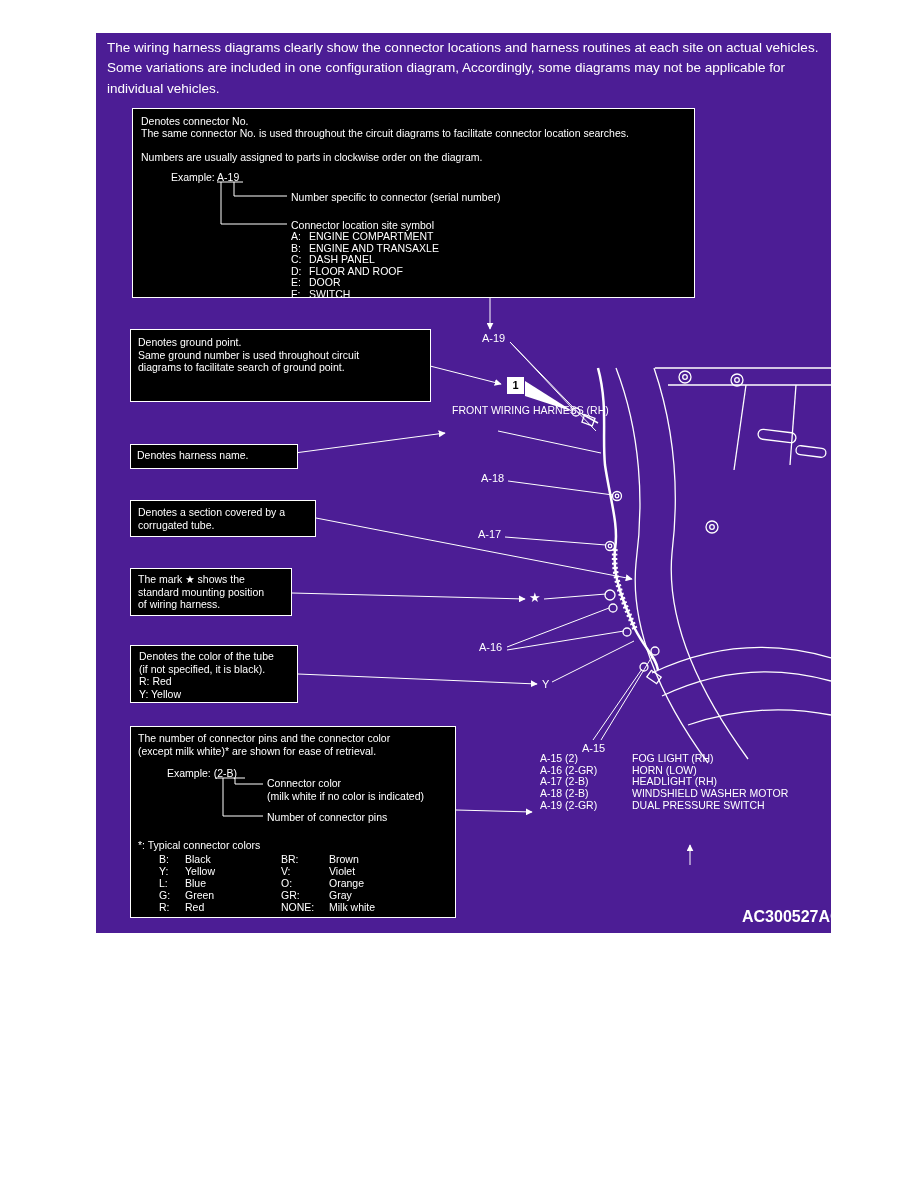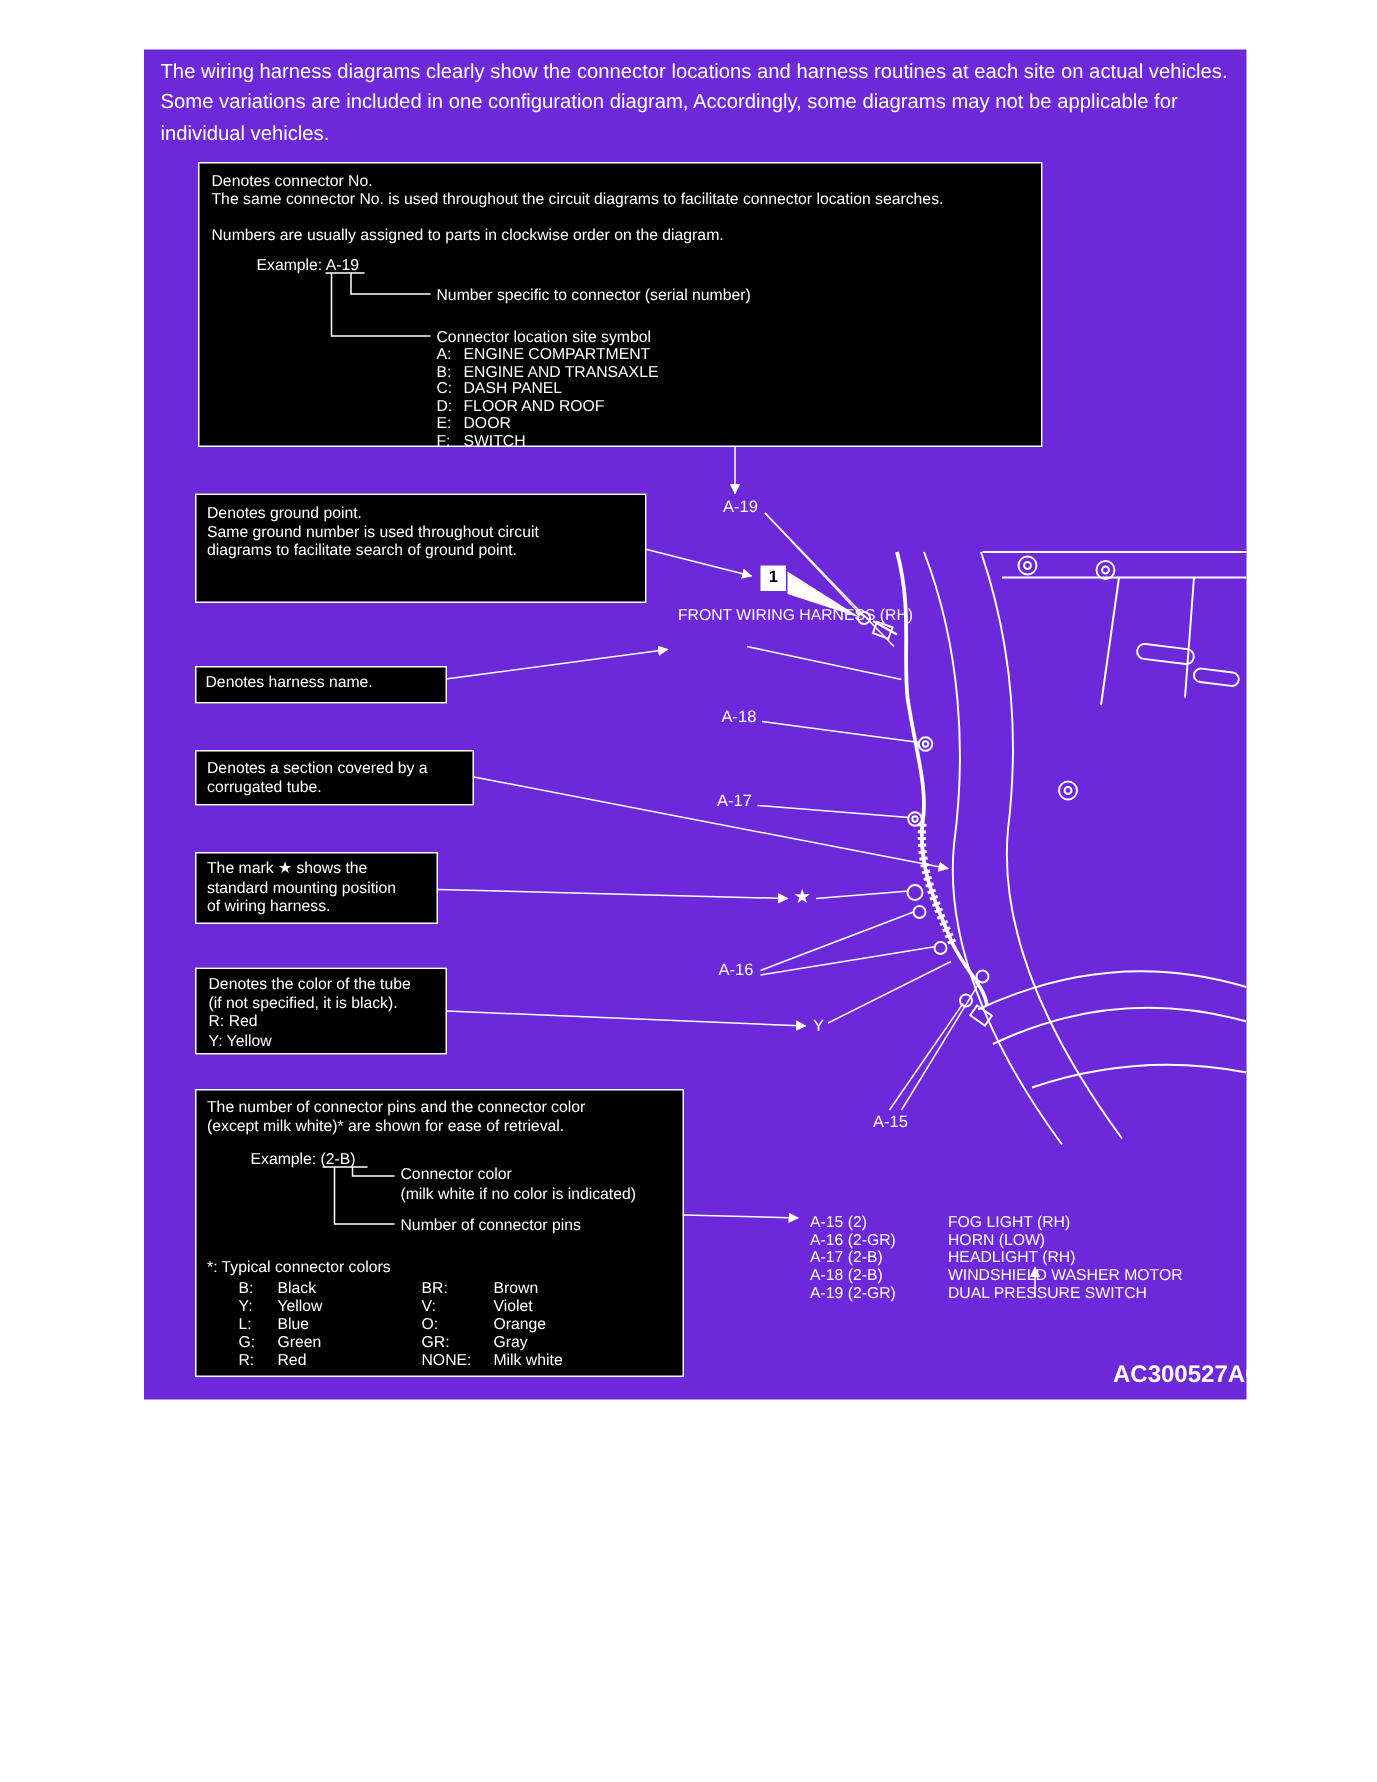--- a/index.html
+++ b/index.html
@@ -1,19 +1,19 @@
 <!DOCTYPE html>
 <html><head>
 <meta charset="utf-8">
 <style>
   * { margin:0; padding:0; box-sizing:border-box; }
   html,body { background:#ffffff; }
   body { width:918px; height:1188px; font-family:"Liberation Sans", sans-serif; }
   .page { position:relative; width:918px; height:1188px; background:#fff; overflow:hidden; }
-  .panel { position:absolute; left:96px; top:33px; width:735px; height:900px; background:#6d28d9; color:#fff; }
+  .panel { position:absolute; left:96px; top:33px; width:735px; height:900px; background:#4c1d95; color:#fff; }
 
   .intro { position:absolute; left:11px; top:5px; width:714px; font-size:13.5px; line-height:1.5; z-index:2; }
 
   .abox { position:absolute; border:1px solid #fff; background:#000; color:#fff;
           font-size:10.5px; line-height:1.2; z-index:2; }
   .pre { white-space:pre-line; }
 
   
   .box1 { left:36px; top:75px; width:563px; height:190px; }
   .box1 .b1l { position:absolute; left:8px; white-space:nowrap; }
@@ -57,21 +57,21 @@
   .lbl-a17 { left:382px; top:495px; }
   .lbl-a16 { left:383px; top:608px; }
   .lbl-a15 { left:486px; top:709px; }
   .lbl-y   { left:446px; top:645px; }
   .lbl-star{ left:433px; top:557px; font-size:13px; }
   .lbl-harness { left:356px; top:372px; line-height:11.5px; font-size:10.5px; }
   .ground-tag { position:absolute; left:411px; top:344px; width:17px; height:17px; background:#fff;
                 color:#000; font-size:11px; font-weight:bold; text-align:center; line-height:17px; z-index:3; }
 
   
-  .conn-list { position:absolute; left:444px; top:777px; font-size:10.5px; line-height:11.7px; z-index:2; }
+  .conn-list { position:absolute; left:444px; top:720px; font-size:10.5px; line-height:11.7px; z-index:2; }
   .conn-row .conn-code { display:inline-block; width:92px; }
   .conn-row .conn-device { white-space:nowrap; }
 
   .figure-code { position:absolute; left:646px; top:875px; font-size:16px; font-weight:bold; z-index:2; }
 
   .art { position:absolute; left:0; top:0; width:735px; height:900px; z-index:1; }
 </style>
 </head>
 <body>
 

